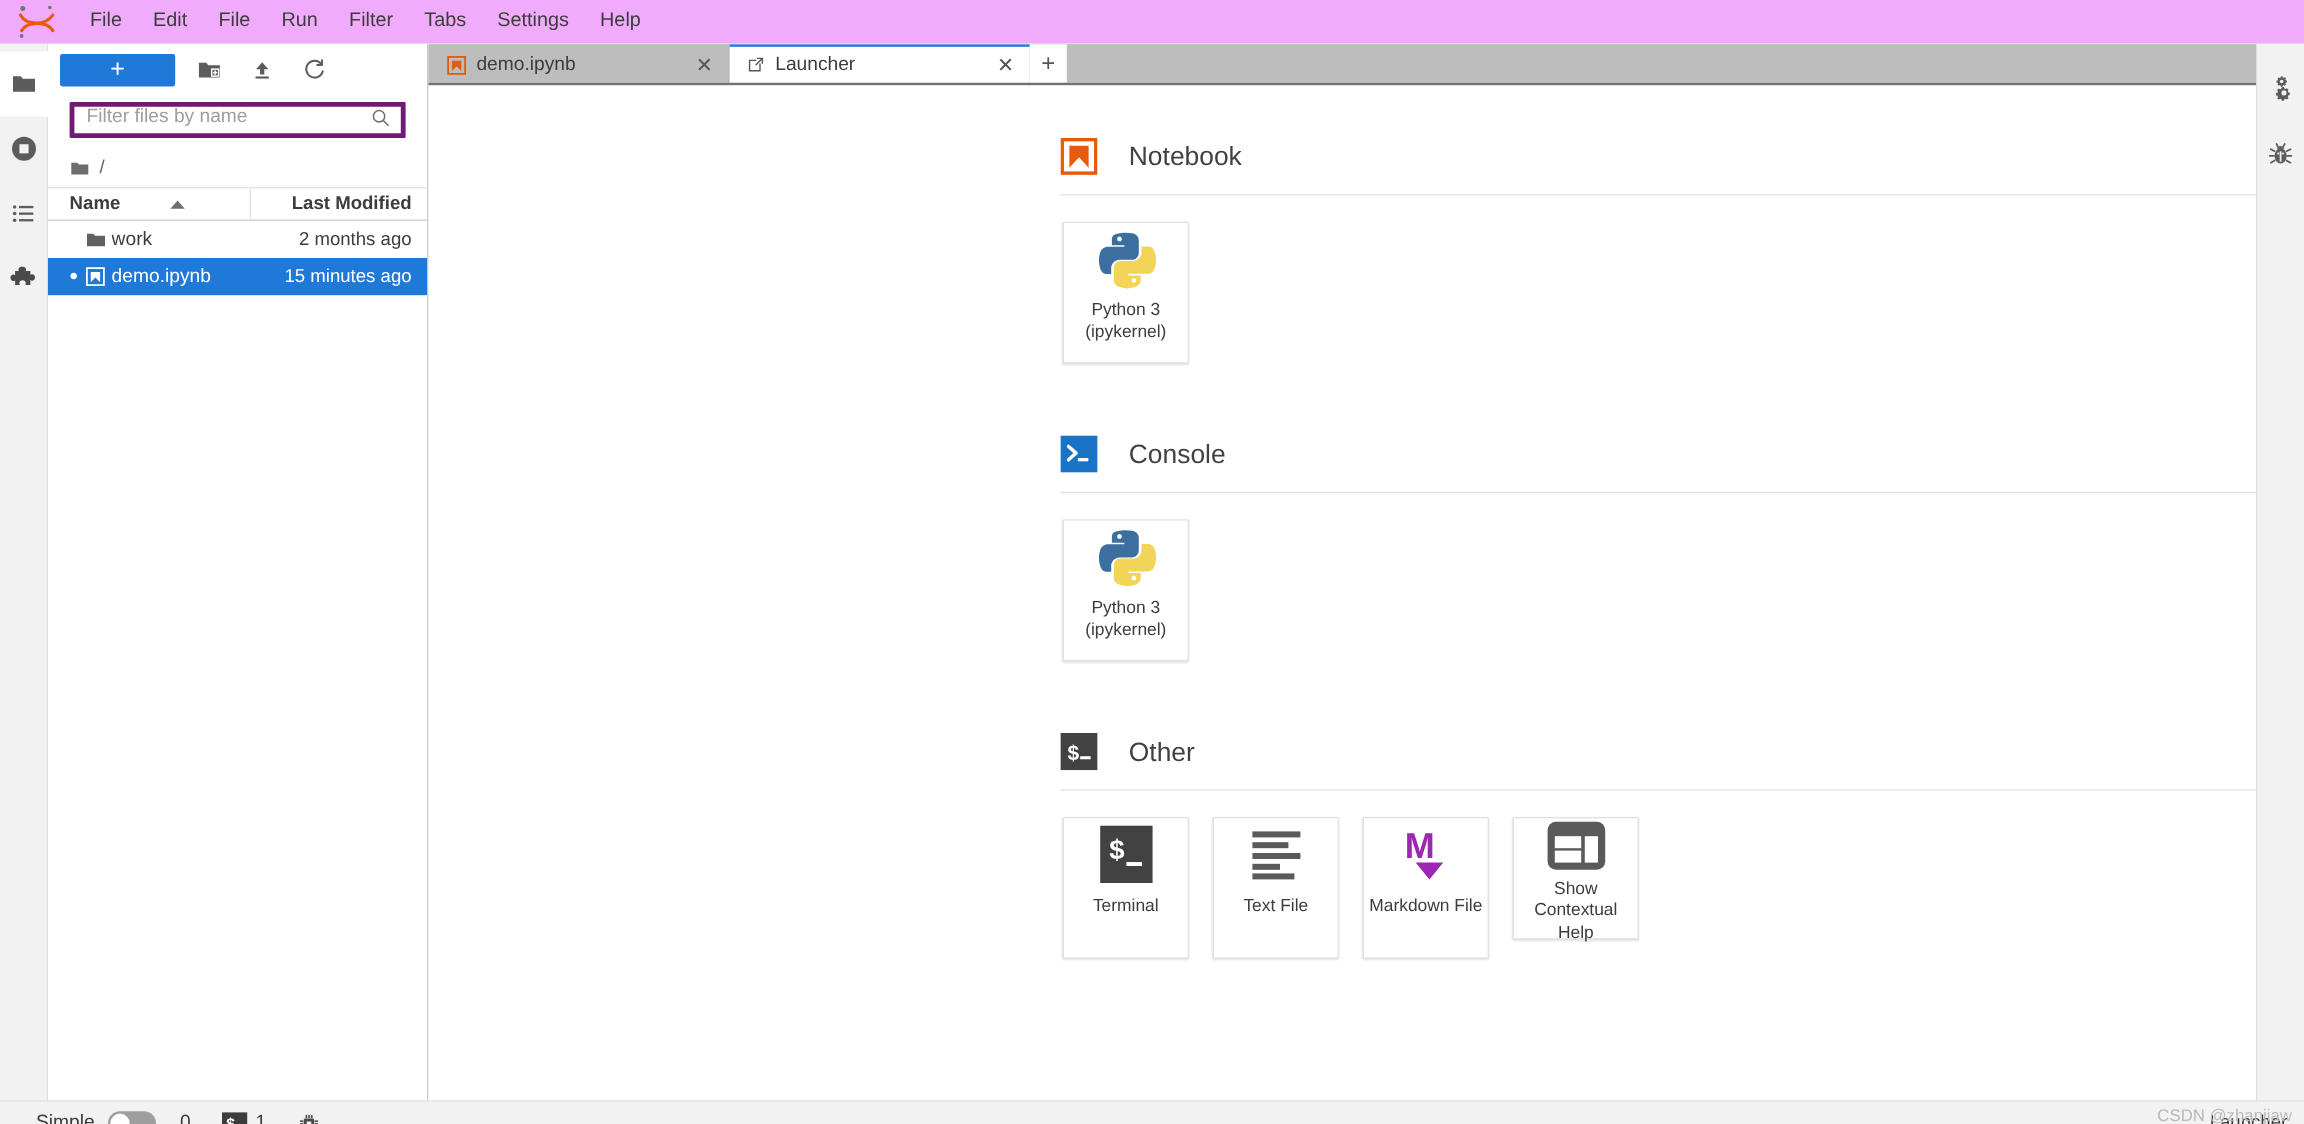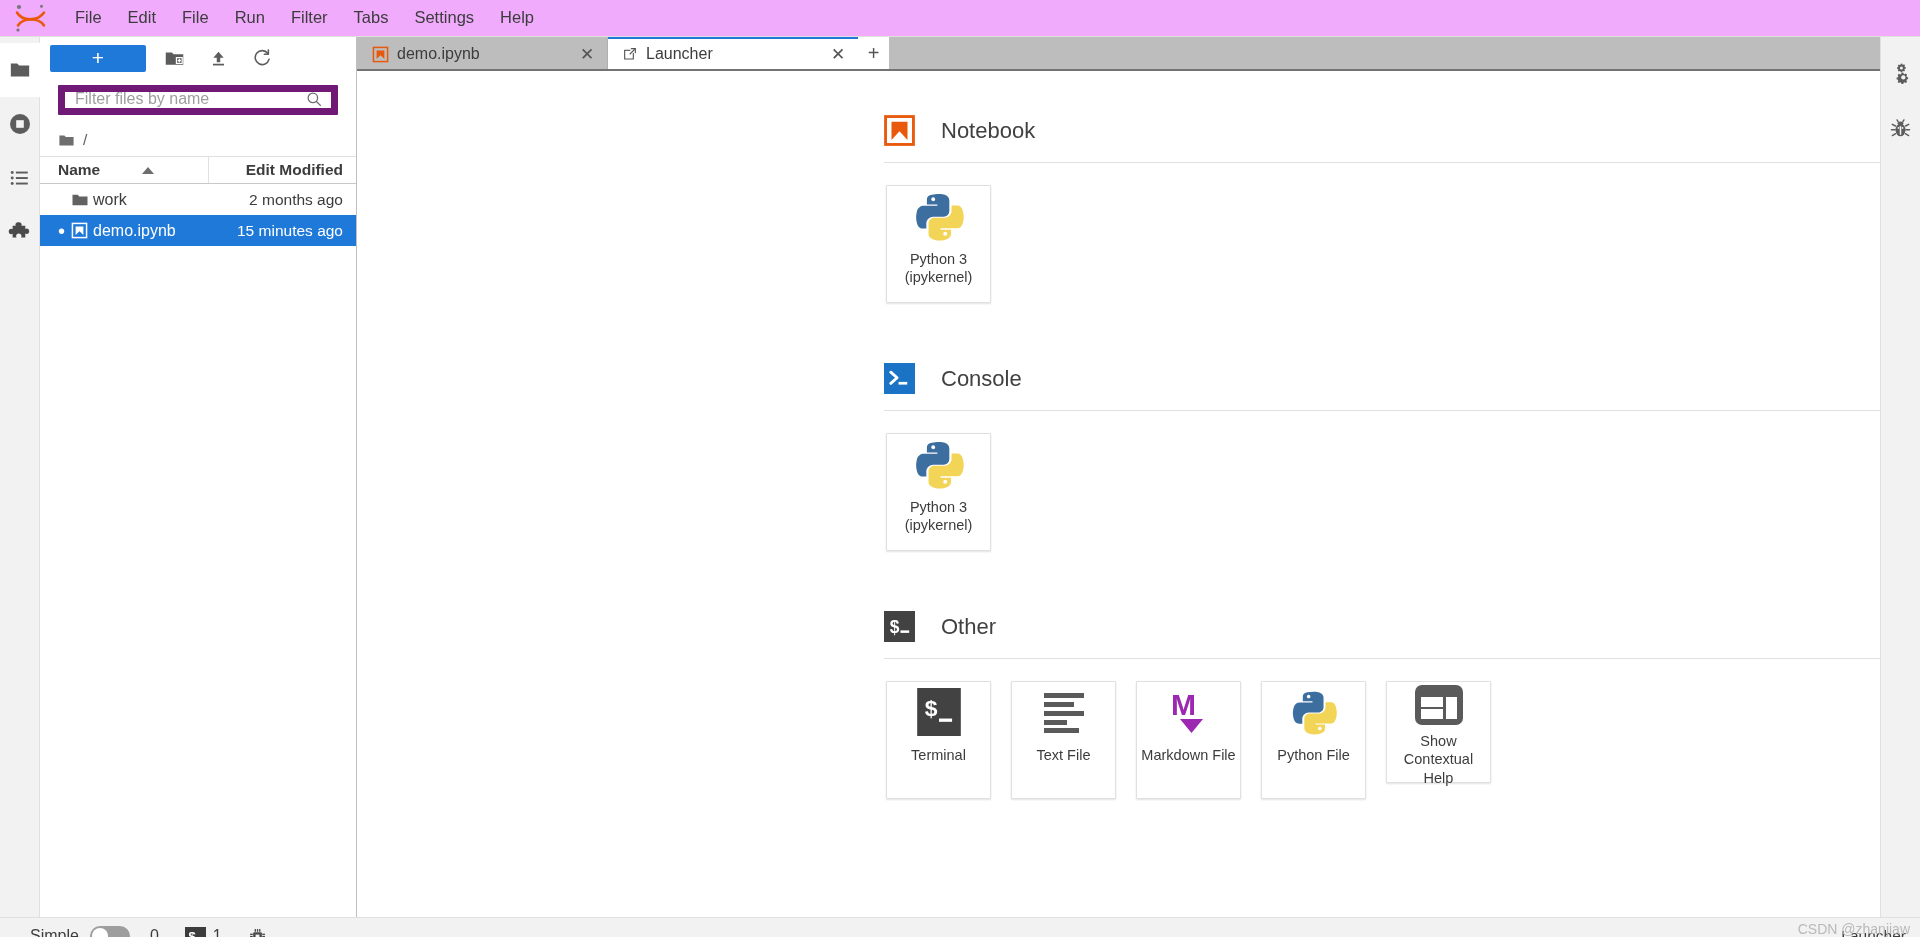--- a/index.html
+++ b/index.html
@@ -100,24 +100,24 @@
   .tb-icon {
     width: 32px; height: 27px;
     display: flex; align-items: center; justify-content: center;
     cursor: pointer;
     flex: none;
   }
 
   .fb-filter-wrap { padding: 6px 18px 9px 18px; }
   .fb-filter {
     height: 30px;
-    border: 7px solid #701a75;
+    border: 4px solid #701a75;
     border-radius: 1px;
     display: flex;
-    align-items: flex-end;
+    align-items: flex-start;
     padding: 0 8px 0 10px;
     background: #fff;
   }
   .fb-filter input {
     flex: 1;
     border: none;
     outline: none;
     font-size: 16px;
     font-family: "Liberation Sans", sans-serif;
     color: #3c3c3c;
@@ -468,21 +468,21 @@
       </svg>
       <span class="crumb">/</span>
     </div>
 
     <div class="fb-header">
       <div class="col-name">
         <span>Name</span>
         <span class="sort-caret"></span>
       </div>
       <div class="col-mod">
-        <span>Edit Modified</span>
+        <span>Last Modified</span>
       </div>
     </div>
 
     <div class="fb-list">
       <div class="fb-row">
         <span class="dot"></span>
         <span class="ricon">
           <svg width="18" height="18" viewBox="0 0 24 24">
             <path d="M2 5h7l2 2.2h11V19H2z" fill="#616161"></path>
           </svg>
@@ -621,29 +621,20 @@
               <div class="card">
                 <div class="card-icon">
                   <svg width="48" height="48" viewBox="0 0 48 48">
                     <text x="6" y="27" font-family="Liberation Sans, sans-serif" font-size="30" font-weight="bold" fill="#9c27b0">M</text>
                     <path d="M15 31 H38 L26.5 45 Z" fill="#9c27b0"></path>
                   </svg>
                 </div>
                 <div class="card-label">Markdown File</div>
               </div>
 
-              <div class="card">
-                <div class="card-icon">
-                  <svg width="48" height="48" viewBox="0 0 64 64">
-                    <path d="M31.9 5c-3.3 0-6.2.3-8.5.8-5.3 1-6.3 3-6.3 6.9v5.1h12.9v1.6H13.4c-4 0-7.5 2.4-8.6 7-1.3 5.3-1.3 8.6 0 14.1 1 4.1 3.3 7 7.3 7h4.3v-6.2c0-4.5 3.9-8.5 8.6-8.5h12.8c3.8 0 6.9-3.2 6.9-7V12.7c0-3.7-3.2-6.5-6.9-7.1-2.4-.4-4.8-.6-7.2-.6zm-7 3.9c1.3 0 2.4 1.1 2.4 2.5s-1.1 2.4-2.4 2.4c-1.3 0-2.4-1.1-2.4-2.4s1.1-2.5 2.4-2.5z" fill="#3c6e9f"></path>
-                    <path d="M47.4 19.4v6c0 4.7-4 8.6-8.6 8.6H26c-3.7 0-6.9 3.2-6.9 7v13.1c0 3.7 3.3 5.9 6.9 7 4.4 1.3 8.6 1.5 13.8 0 3.5-1 6.9-3 6.9-7v-5.3H33.9v-1.6h20.6c4 0 5.5-2.8 6.9-7 1.4-4.3 1.4-8.5 0-14.1-1-4-2.9-7-6.9-7h-7.1zM39.7 51.5c1.3 0 2.4 1.1 2.4 2.4 0 1.4-1.1 2.5-2.4 2.5-1.3 0-2.4-1.1-2.4-2.5 0-1.3 1.1-2.4 2.4-2.4z" fill="#f2d457"></path>
-                  </svg>
-                </div>
-                <div class="card-label">Python File</div>
-              </div>
 
               <div class="card tall">
                 <div class="card-icon">
                   <svg width="52" height="44" viewBox="0 0 52 44">
                     <rect x="2" y="2" width="48" height="40" rx="7" fill="#5a5a5a"></rect>
                     <rect x="8" y="14" width="22" height="10" fill="#fff"></rect>
                     <rect x="8" y="26" width="22" height="10" fill="#fff"></rect>
                     <rect x="33" y="14" width="11" height="22" fill="#fff"></rect>
                   </svg>
                 </div>

